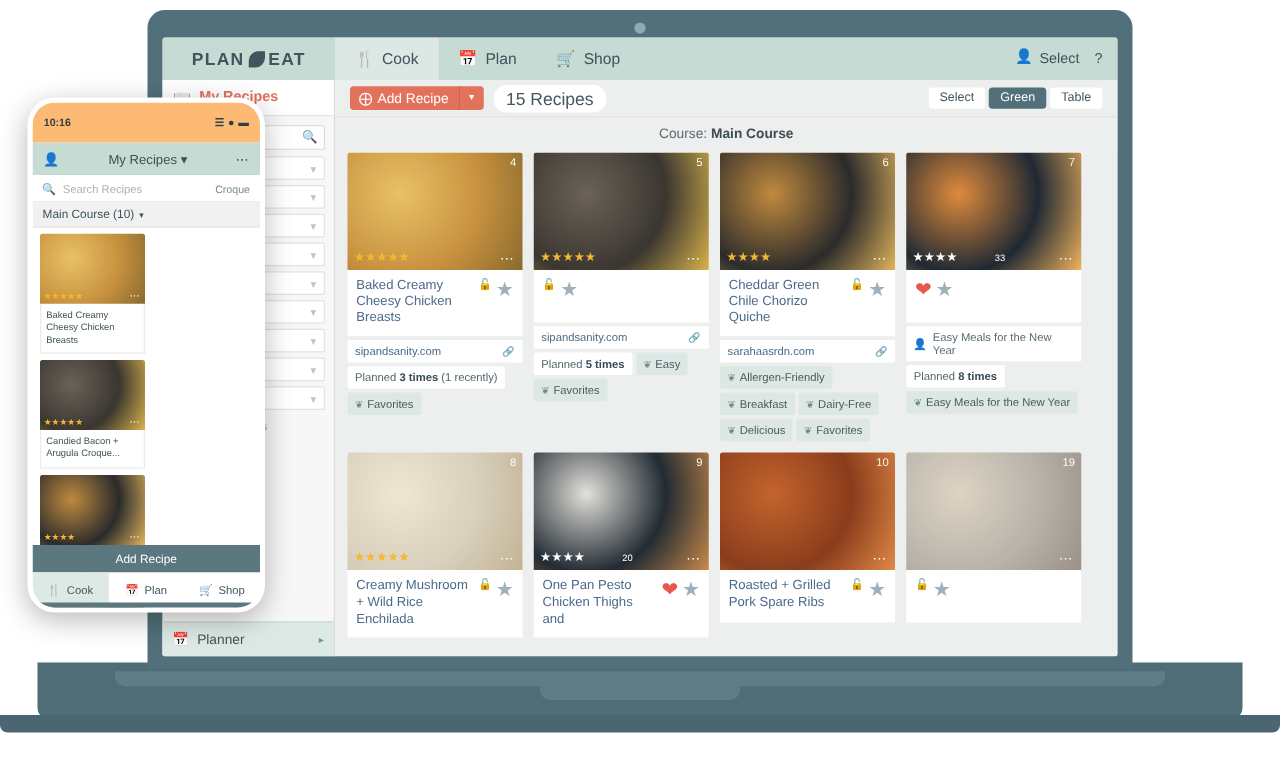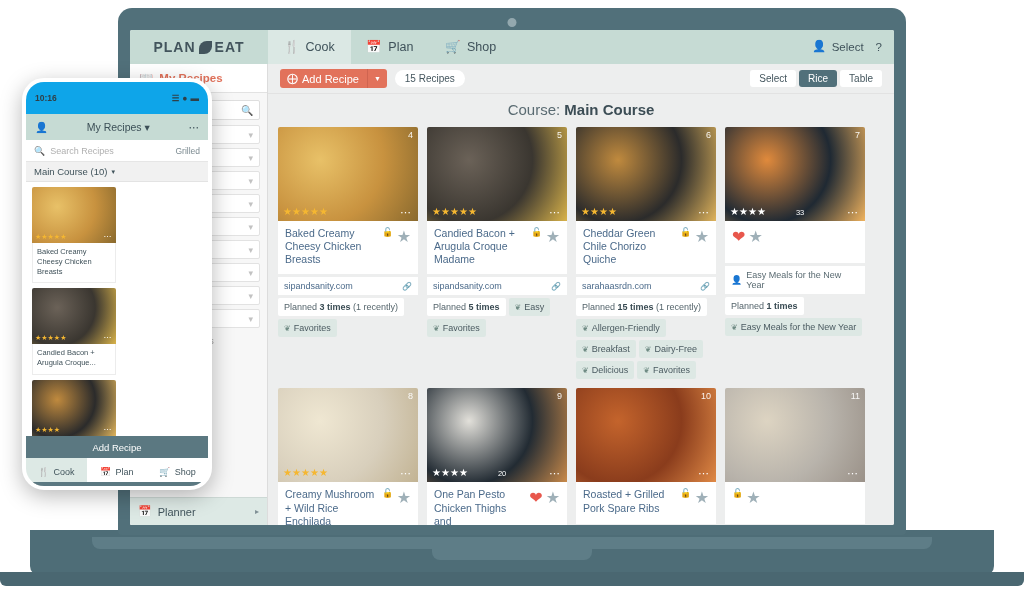--- a/index.html
+++ b/index.html
@@ -124,31 +124,31 @@
     border-radius: 3px; display: flex; align-items: center; height: 19px;
     cursor: pointer;
   }
   .btn-add .lbl { padding: 0 8px 0 7px; display: flex; align-items: center; gap: 4px; }
   .btn-add .caret {
     border-left: 1px solid #cf6450; padding: 0 6px; height: 100%;
     display: flex; align-items: center; font-size: 7px;
   }
   .pill-count {
     background: #fff; border-radius: 10px; padding: 3px 10px;
-    font-size: 10px; color: #44565e;
+    font-size: 14px; color: #44565e;
   }
   .view-toggle { margin-left: auto; display: flex; gap: 3px; }
   .vbtn {
     background: #fff; border-radius: 3px; padding: 3px 9px;
     font-size: 10px; color: #44565e; cursor: pointer;
   }
   .vbtn.active { background: #51707a; color: #fff; }
 
   .course-label {
-    text-align: center; font-size: 15px; color: #5a6b72;
+    text-align: center; font-size: 11px; color: #5a6b72;
     padding: 7px 0 9px 0; background: #edeeee;
   }
   .course-label b { color: #3c4d55; }
 
   .grid-area { flex: 1; overflow: hidden; padding: 0 10px; }
   .cardrow { display: flex; gap: 9px; margin-bottom: 9px; }
   .card { width: 140px; display: flex; flex-direction: column; }
   .card-photo {
     position: relative; height: 94px; border-radius: 2px 2px 0 0;
     overflow: hidden; background: #4a4a48;
@@ -193,21 +193,21 @@
   
   .phone {
     position: absolute; left: 22px; top: 78px;
     width: 190px; height: 412px;
     background: #ffffff; border-radius: 22px;
     border: 4px solid #ffffff;
     box-shadow: 0 6px 22px rgba(0,0,0,.28);
     overflow: hidden;
   }
   .ph-status {
-    height: 18px; background: #0ea5e9; display: flex; align-items: center;
+    height: 18px; background: #fdba74; display: flex; align-items: center;
     justify-content: space-between; padding: 16px 9px;
     font-size: 8.5px; color: #2f4048; font-weight: bold;
   }
   .ph-status .right { display: flex; align-items: center; gap: 3px; }
   .ph-header {
     height: 26px; background: #c6dbd4; display: flex; align-items: center;
     justify-content: space-between; padding: 0 9px;
     font-size: 10.5px; color: #3c4f57;
   }
   .ph-search {
@@ -357,21 +357,21 @@
             <div class="btn-add">
               <span class="lbl">
                 <span>⨁</span>
                 <span>Add Recipe</span>
               </span>
               <span class="caret">▼</span>
             </div>
             <div class="pill-count">15 Recipes</div>
             <div class="view-toggle">
               <div class="vbtn">Select</div>
-              <div class="vbtn active">Rice</div>
+              <div class="vbtn active">Green</div>
               <div class="vbtn">Table</div>
             </div>
           </div>
 
           <div class="course-label">
             <span>Course:</span>
             <b>Main Course</b>
           </div>
 
           <div class="grid-area">
@@ -402,21 +402,20 @@
                     </div>
                   </div>
                 </div>
                 <div class="card">
                   <div class="card-photo" style="background:radial-gradient(circle at 30% 35%, #6b6258 0%, #3a3630 55%, #d9b34a 100%);">
                     <span class="num">5</span>
                     <span class="stars"><span class="star-gold">★</span><span class="star-gold">★</span><span class="star-gold">★</span><span class="star-gold">★</span><span class="star-gold">★</span></span>
                     <span class="dots">⋯</span>
                   </div>
                   <div class="card-title">
-                    <span class="t">Candied Bacon + Arugula Croque Madame</span>
                     <span class="acts">
                       <span class="lock">🔓</span>
                       <span class="star-gray">★</span>
                     </span>
                   </div>
                   <div class="card-meta">
                     <div class="meta-src">
                       <span>sipandsanity.com</span>
                       <span class="lk">🔗</span>
                     </div>
@@ -439,23 +438,20 @@
                     <span class="t">Cheddar Green Chile Chorizo Quiche</span>
                     <span class="acts">
                       <span class="lock">🔓</span>
                       <span class="star-gray">★</span>
                     </span>
                   </div>
                   <div class="card-meta">
                     <div class="meta-src">
                       <span>sarahaasrdn.com</span>
                       <span class="lk">🔗</span>
-                    </div>
-                    <div class="chips" style="margin-bottom:3px;">
-                      <div class="chip">Planned <b>15 times</b> (1 recently)</div>
                     </div>
                     <div class="chips">
                       <div class="chip tag"><span class="leaficon">❦</span>Allergen-Friendly</div>
                       <div class="chip tag"><span class="leaficon">❦</span>Breakfast</div>
                       <div class="chip tag"><span class="leaficon">❦</span>Dairy-Free</div>
                       <div class="chip tag"><span class="leaficon">❦</span>Delicious</div>
                       <div class="chip tag"><span class="leaficon">❦</span>Favorites</div>
                     </div>
                   </div>
                 </div>
@@ -470,21 +466,21 @@
                       <span class="heart-red">❤</span>
                       <span class="star-gray">★</span>
                     </span>
                   </div>
                   <div class="card-meta">
                     <div class="meta-src people">
                       <span>👤</span>
                       <span>Easy Meals for the New Year</span>
                     </div>
                     <div class="chips" style="margin-bottom:3px;">
-                      <div class="chip">Planned <b>1 times</b></div>
+                      <div class="chip">Planned <b>8 times</b></div>
                     </div>
                     <div class="chips">
                       <div class="chip tag"><span class="leaficon">❦</span>Easy Meals for the New Year</div>
                     </div>
                   </div>
                 </div>
               </div>
             <div class="cardrow" id="row2">
                 <div class="card">
                   <div class="card-photo" style="background:radial-gradient(circle at 30% 35%, #efe7d2 0%, #d8cfbc 55%, #c2b393 100%);">
@@ -526,21 +522,21 @@
                     <span class="t">Roasted + Grilled Pork Spare Ribs</span>
                     <span class="acts">
                       <span class="lock">🔓</span>
                       <span class="star-gray">★</span>
                     </span>
                   </div>
                   <div class="card-meta"></div>
                 </div>
                 <div class="card">
                   <div class="card-photo" style="background:radial-gradient(circle at 30% 35%, #ddd4c2 0%, #b8b3ab 55%, #9a9188 100%);">
-                    <span class="num">11</span>
+                    <span class="num">19</span>
                     <span class="stars"></span>
                     <span class="dots">⋯</span>
                   </div>
                   <div class="card-title">
                     <span class="acts">
                       <span class="lock">🔓</span>
                       <span class="star-gray">★</span>
                     </span>
                   </div>
                   <div class="card-meta"></div>
@@ -565,21 +561,21 @@
       <span>👤</span>
       <span>
         <span>My Recipes</span>
         <span>▾</span>
       </span>
       <span>⋯</span>
     </div>
     <div class="ph-search">
       <span>🔍</span>
       <span>Search Recipes</span>
-      <span class="filters">Grilled</span>
+      <span class="filters">Croque</span>
     </div>
     <div class="ph-course">
       <span>Main Course (10)</span>
       <span style="margin-left:4px;font-size:7px;">▾</span>
     </div>
     <div class="ph-grid" id="phgrid">
         <div class="ph-card">
           <div class="ph-photo" style="background:radial-gradient(circle at 30% 35%, #e8c168 0%, #c8923f 55%, #8a6a2e 100%);">
             <span class="stars"><span class="star-gold">★</span><span class="star-gold">★</span><span class="star-gold">★</span><span class="star-gold">★</span><span class="star-gold">★</span></span>
             <span class="dots">⋯</span>

